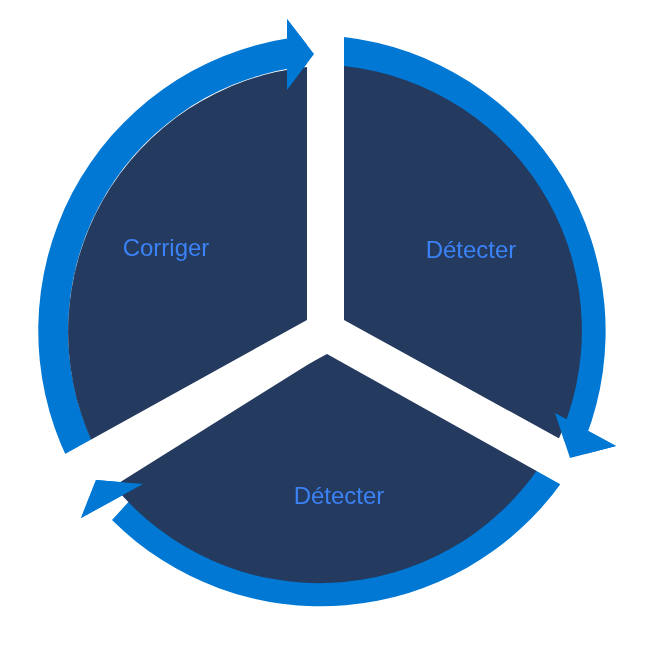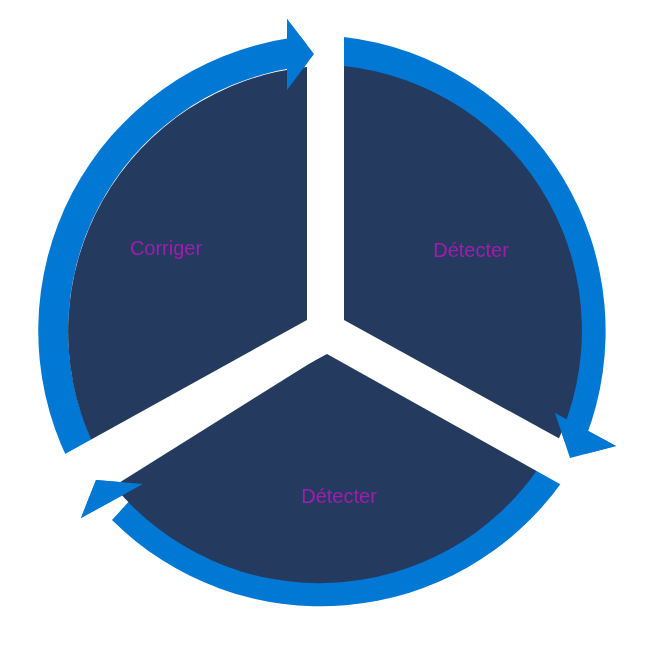--- a/index.html
+++ b/index.html
@@ -1,22 +1,22 @@
 <!DOCTYPE html>
 <html><head>
   <meta charset="utf-8">
   <style>
     html, body { margin: 0; padding: 0; background: #ffffff; }
     body { width: 659px; height: 664px; position: relative; overflow: hidden; }
     #cycle { position: absolute; left: 0; top: 0; width: 659px; height: 664px; }
     .label {
       position: absolute;
-      color: #a21caf;
+      color: #3b82f6;
       font-family: "Liberation Sans", sans-serif;
-      font-size: 20px;
+      font-size: 24px;
       line-height: 28px;
       white-space: nowrap;
       transform: translate(-50%, -50%);
     }
   </style>
 </head>
 <body>
 
 <svg id="cycle" viewBox="0 0 659 664" xmlns="http://www.w3.org/2000/svg">
   <defs>

